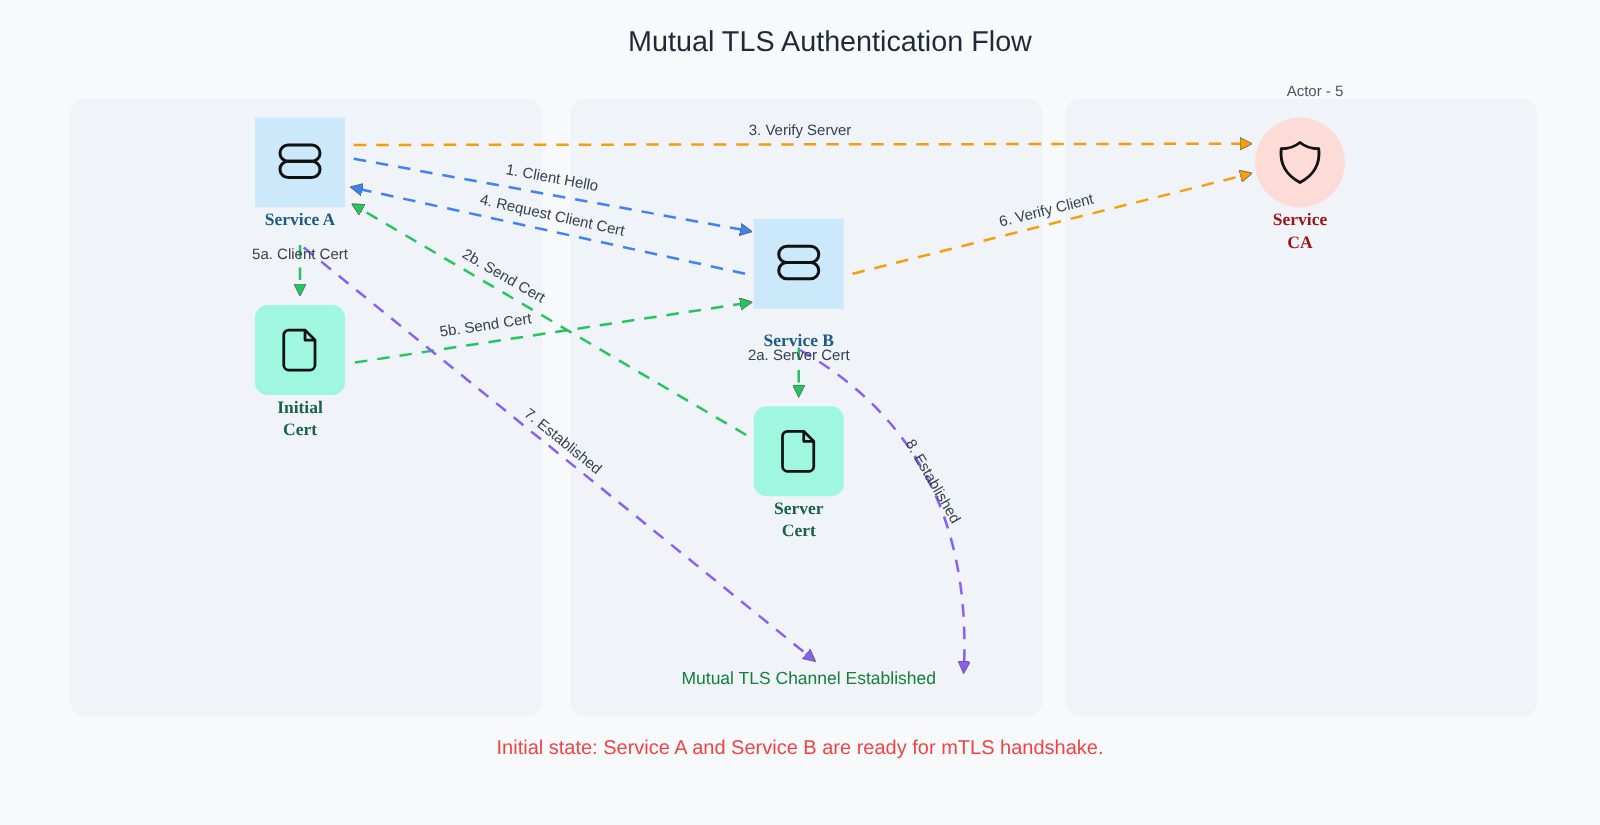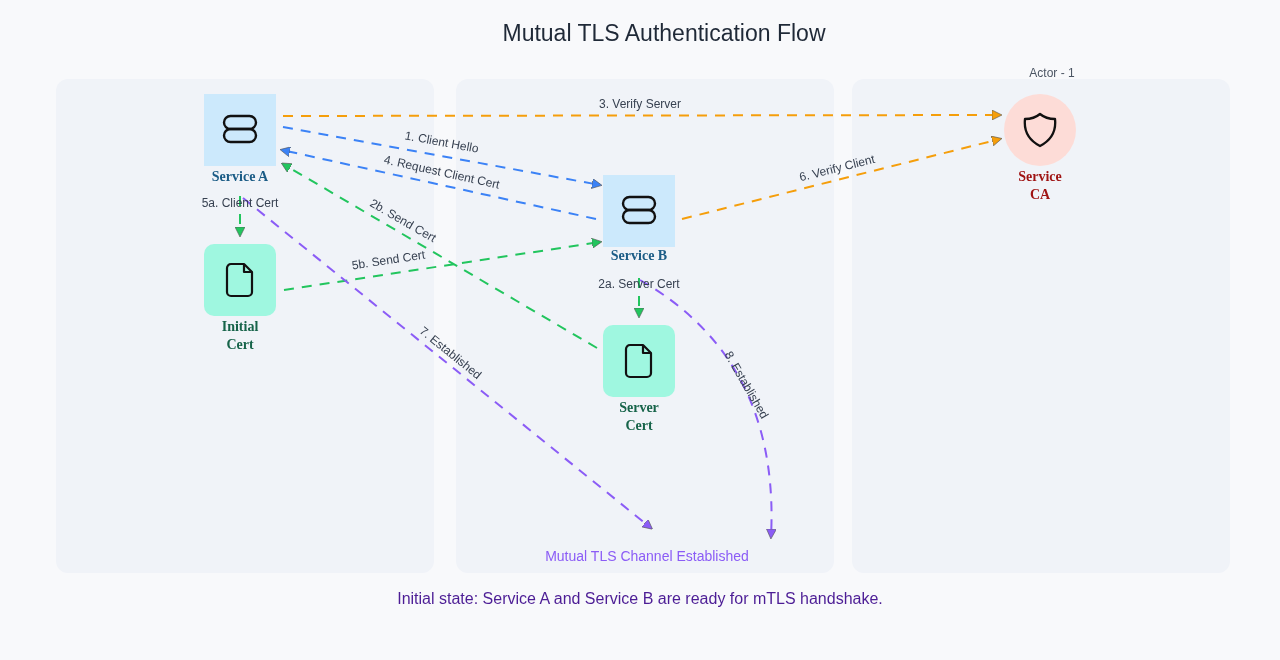--- a/index.html
+++ b/index.html
@@ -10,32 +10,32 @@
   svg.overlay { position:absolute; left:0; top:0; }
   .node { position:absolute; display:flex; align-items:center; justify-content:center; }
   .svc { background:#cce9fc; width:72px; height:72px; }
   .cert { background:#9ff7e0; width:72px; height:72px; border-radius:10px; }
   .ca { background:#fddcd7; width:72px; height:72px; border-radius:50%; }
   .nlabel { position:absolute; text-align:center; font-weight:bold; font-size:14px; line-height:18px; width:120px;font-family:Liberation Serif, serif; }
   .svc-label { color:#1b5c86; }
   .cert-label { color:#17644a; }
   .ca-label { color:#9f1313; }
   .elabel { font-size:12px; fill:#374151; font-family:"Liberation Sans", sans-serif; }
-  .footer { position:absolute; top:590px; left:0; width:1280px; text-align:center; font-size:16px; color:#4c1d95; }
-  .final { position:absolute; top:548px; left:520px; width:254px; text-align:center; font-size:14px; color:#8b5cf6; }
+  .footer { position:absolute; top:590px; left:0; width:1280px; text-align:center; font-size:16px; color:#ef4444; }
+  .final { position:absolute; top:534px; left:520px; width:254px; text-align:center; font-size:14px; color:#15803d; }
 </style>
 </head>
 <body>
 
 <div class="title">Mutual TLS Authentication Flow</div>
 
 <div class="lane" style="left:56px;"></div>
 <div class="lane" style="left:456px;"></div>
 <div class="lane" style="left:852px;"></div>
-<div class="actor-label">Actor - 1</div>
+<div class="actor-label">Actor - 5</div>
 
 <svg class="overlay" width="1280" height="660">
   <defs>
     <marker id="ab" markerWidth="10" markerHeight="10" refX="8" refY="5" orient="auto" markerUnits="userSpaceOnUse">
         <path d="M0,0 L10,5 L0,10 Z" fill="#3b82f6" stroke="#555" stroke-width="0.6"></path>
       </marker>
     <marker id="ao" markerWidth="10" markerHeight="10" refX="8" refY="5" orient="auto" markerUnits="userSpaceOnUse">
         <path d="M0,0 L10,5 L0,10 Z" fill="#f59e0b" stroke="#555" stroke-width="0.6"></path>
       </marker>
     <marker id="ag" markerWidth="10" markerHeight="10" refX="8" refY="5" orient="auto" markerUnits="userSpaceOnUse">
@@ -76,21 +76,21 @@
   </svg>
 </div>
 <div class="nlabel svc-label" style="left:180px;top:168px;">Service A</div>
 
 <div class="node svc" style="left:603px;top:175px;">
   <svg width="38" height="34" viewBox="0 0 38 34">
     <rect x="3" y="3" width="32" height="13" rx="6.5" fill="none" stroke="#111" stroke-width="2.4"></rect>
     <rect x="3" y="16" width="32" height="13" rx="6.5" fill="none" stroke="#111" stroke-width="2.4"></rect>
   </svg>
 </div>
-<div class="nlabel svc-label" style="left:579px;top:247px;">Service B</div>
+<div class="nlabel svc-label" style="left:579px;top:265px;">Service B</div>
 
 <div class="node cert" style="left:204px;top:244px;">
   <svg width="30" height="36" viewBox="0 0 30 36">
     <path d="M6,2 H19 L27,10 V30 A4,4 0 0 1 23,34 H6 A4,4 0 0 1 2,30 V6 A4,4 0 0 1 6,2 Z" fill="none" stroke="#111" stroke-width="2.2" stroke-linejoin="round"></path>
     <path d="M19,2 V10 H27" fill="none" stroke="#111" stroke-width="2.2" stroke-linejoin="round"></path>
   </svg>
 </div>
 <div class="nlabel cert-label" style="left:180px;top:318px;">
   <div>Initial</div>
   <div>Cert</div>

